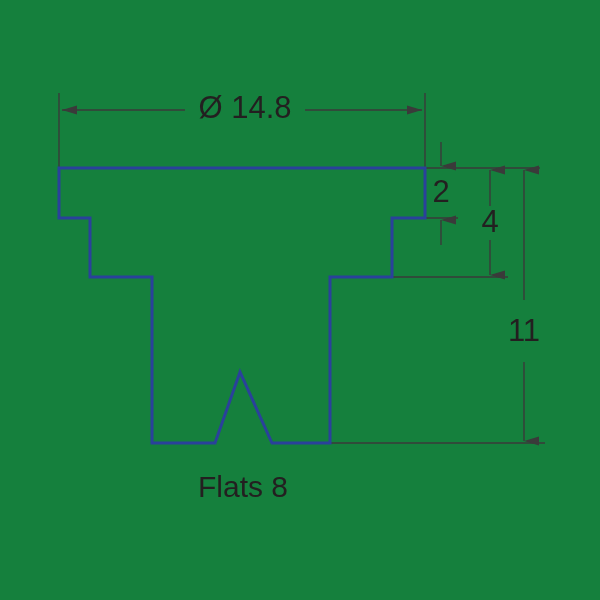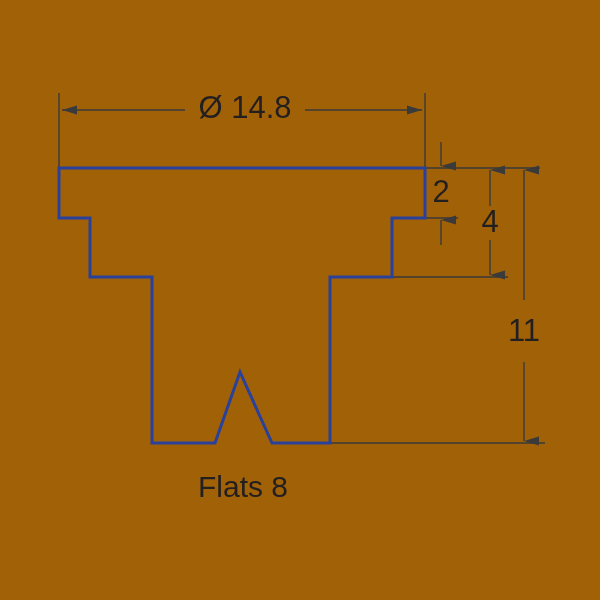--- a/index.html
+++ b/index.html
@@ -7,21 +7,21 @@
     padding: 0;
     background: #ffffff;
   }
   body {
     font-family: "Liberation Sans", sans-serif;
   }
   #drawing-root {
     position: relative;
     width: 600px;
     height: 600px;
-    background: #a16207;
+    background: #15803d;
     overflow: hidden;
   }
   svg.dwg {
     display: block;
     width: 600px;
     height: 600px;
   }
   .profile-path {
     fill: none;
     stroke-width: 3;

